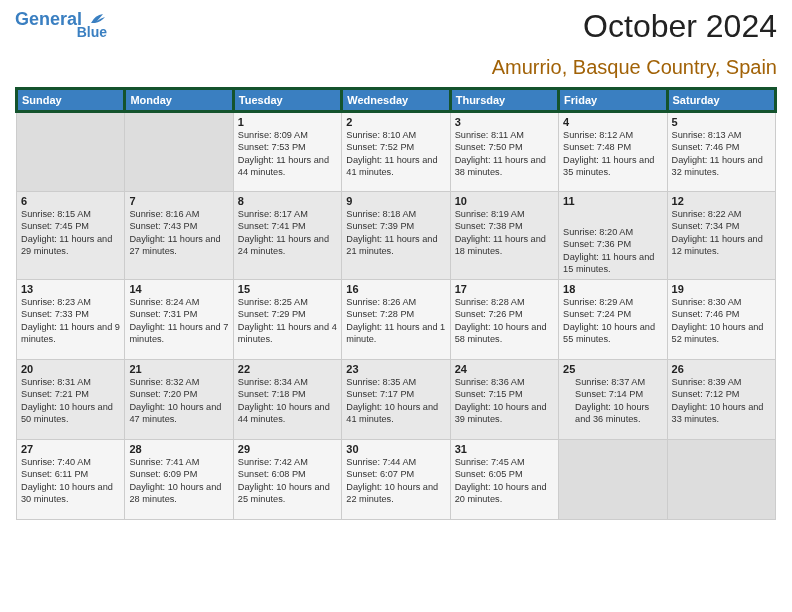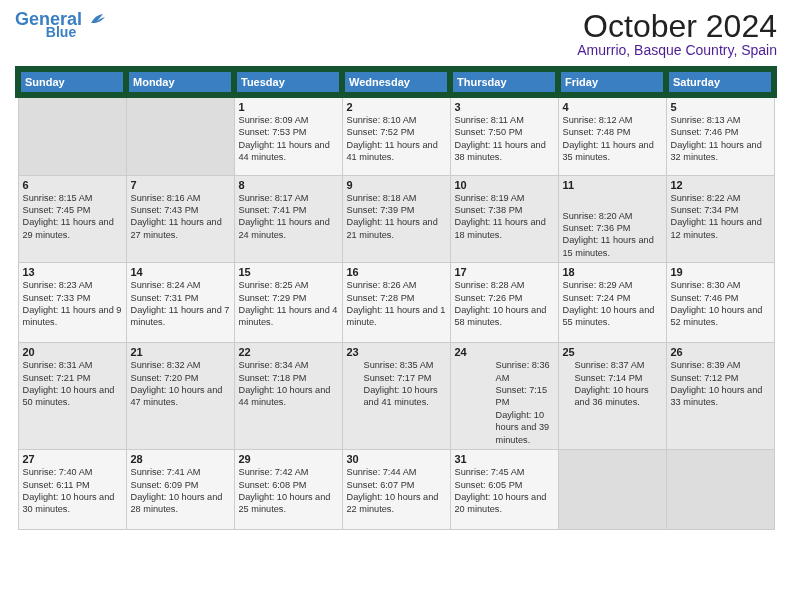--- a/index.html
+++ b/index.html
@@ -18,58 +18,58 @@
     }
     .header {
       display: flex;
       justify-content: space-between;
       align-items: flex-start;
       margin-bottom: 8px;
     }
     .logo {
       display: flex;
       flex-direction: column;
-      align-items: center;
+      align-items: flex-end;
     }
     .logo-text {
       font-size: 18px;
       font-weight: bold;
       color: #1a3a5c;
       line-height: 1;
     }
     .logo-text span {
       color: #3a7fc1;
     }
     .title-block {
       text-align: right;
     }
     .month-title {
       font-size: 32px;
       font-weight: normal;
       color: #222;
       line-height: 1;
     }
     .subtitle {
-      font-size: 14px;
-      color: #4c1d95;
-      margin-top: 0;
+      font-size: 20px;
+      color: #a16207;
+      margin-top: 14px;
     }
     .calendar {
       width: 100%;
       border-collapse: collapse;
       table-layout: fixed;
     }
     .calendar thead tr th {
       background: #3a7fc1;
       color: #fff;
       font-size: 11px;
       font-weight: bold;
       padding: 4px 4px;
       text-align: left;
-      border: 6px solid #14532d;
+      border: 3px solid #14532d;
     }
     .calendar tbody tr td {
       vertical-align: top;
       padding: 3px 4px;
       border: 1px solid #ccc;
       font-size: 9.2px;
       color: #333;
       background: #fff;
       height: 80px;
     }
@@ -262,27 +262,27 @@
 Daylight: 10 hours and 47 minutes.</div>
           </td>
           <td>
             <span class="day-num">22</span>
             <div class="cell-info" style="white-space: pre-line;">Sunrise: 8:34 AM
 Sunset: 7:18 PM
 Daylight: 10 hours and 44 minutes.</div>
           </td>
           <td>
             <span class="day-num">23</span>
-            <div class="cell-info" style="white-space: pre-line; margin-left: 17px;">Sunrise: 8:35 AM
+            <div class="cell-info" style="white-space: pre-line;">Sunrise: 8:35 AM
 Sunset: 7:17 PM
 Daylight: 10 hours and 41 minutes.</div>
           </td>
           <td>
             <span class="day-num">24</span>
-            <div class="cell-info" style="white-space: pre-line; margin-left: 41px;">Sunrise: 8:36 AM
+            <div class="cell-info" style="white-space: pre-line;">Sunrise: 8:36 AM
 Sunset: 7:15 PM
 Daylight: 10 hours and 39 minutes.</div>
           </td>
           <td>
             <span class="day-num">25</span>
             <div class="cell-info" style="white-space: pre-line; margin-left: 12px;">Sunrise: 8:37 AM
 Sunset: 7:14 PM
 Daylight: 10 hours and 36 minutes.</div>
           </td>
           <td>

